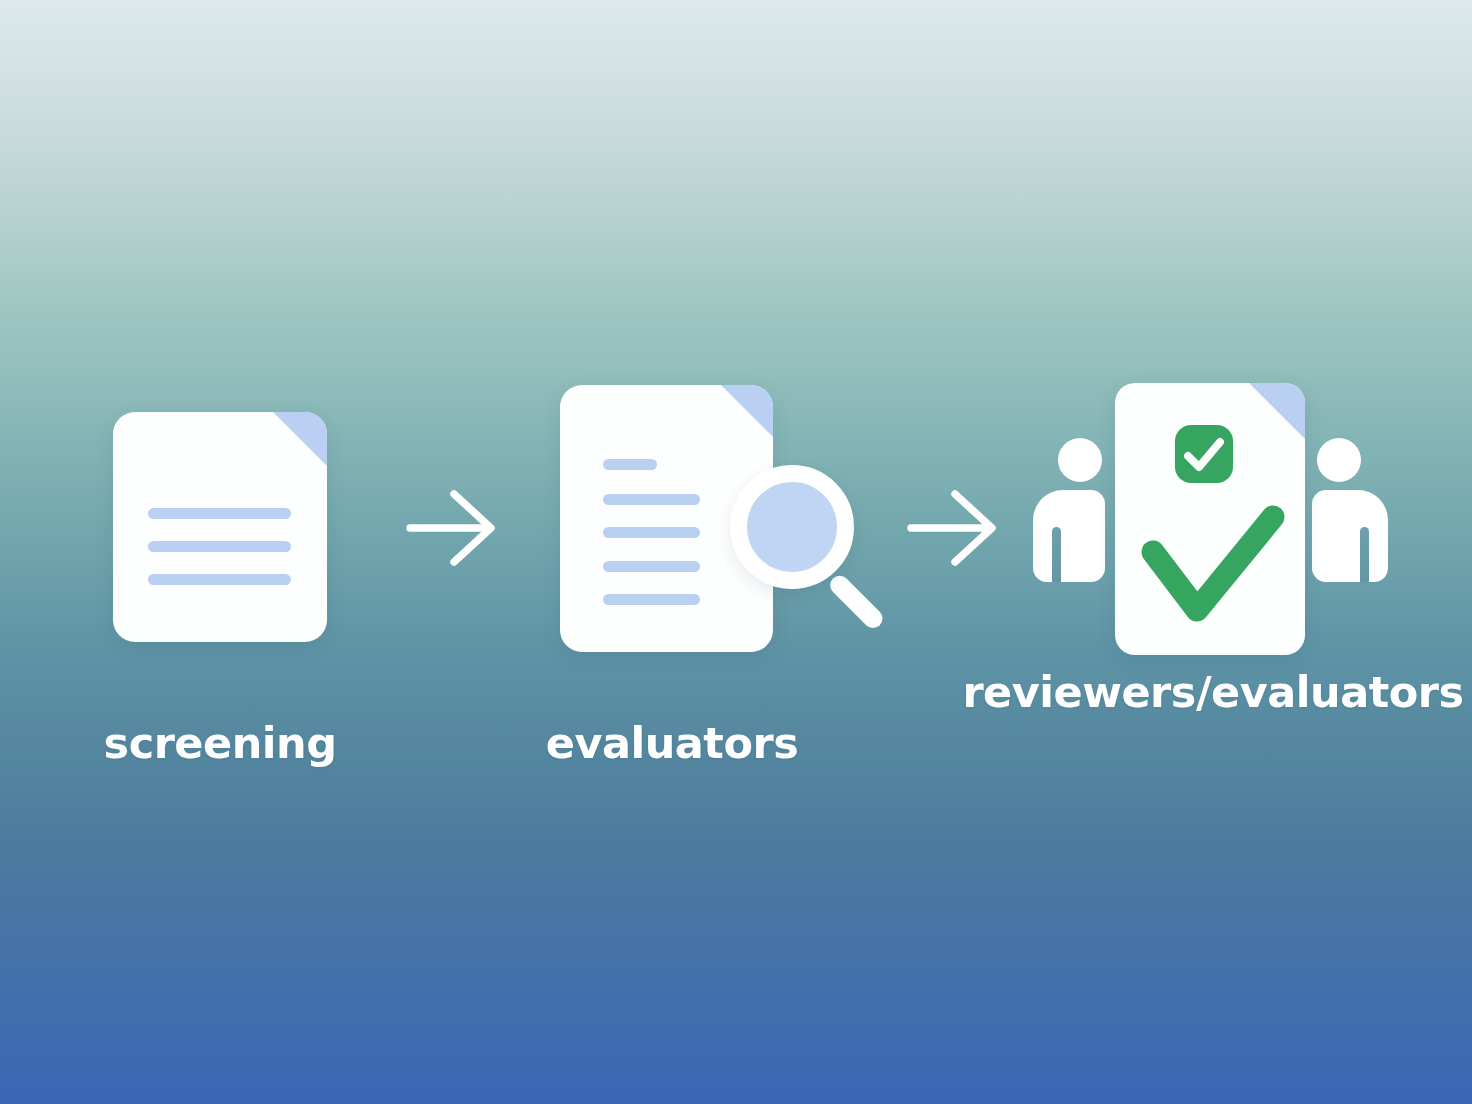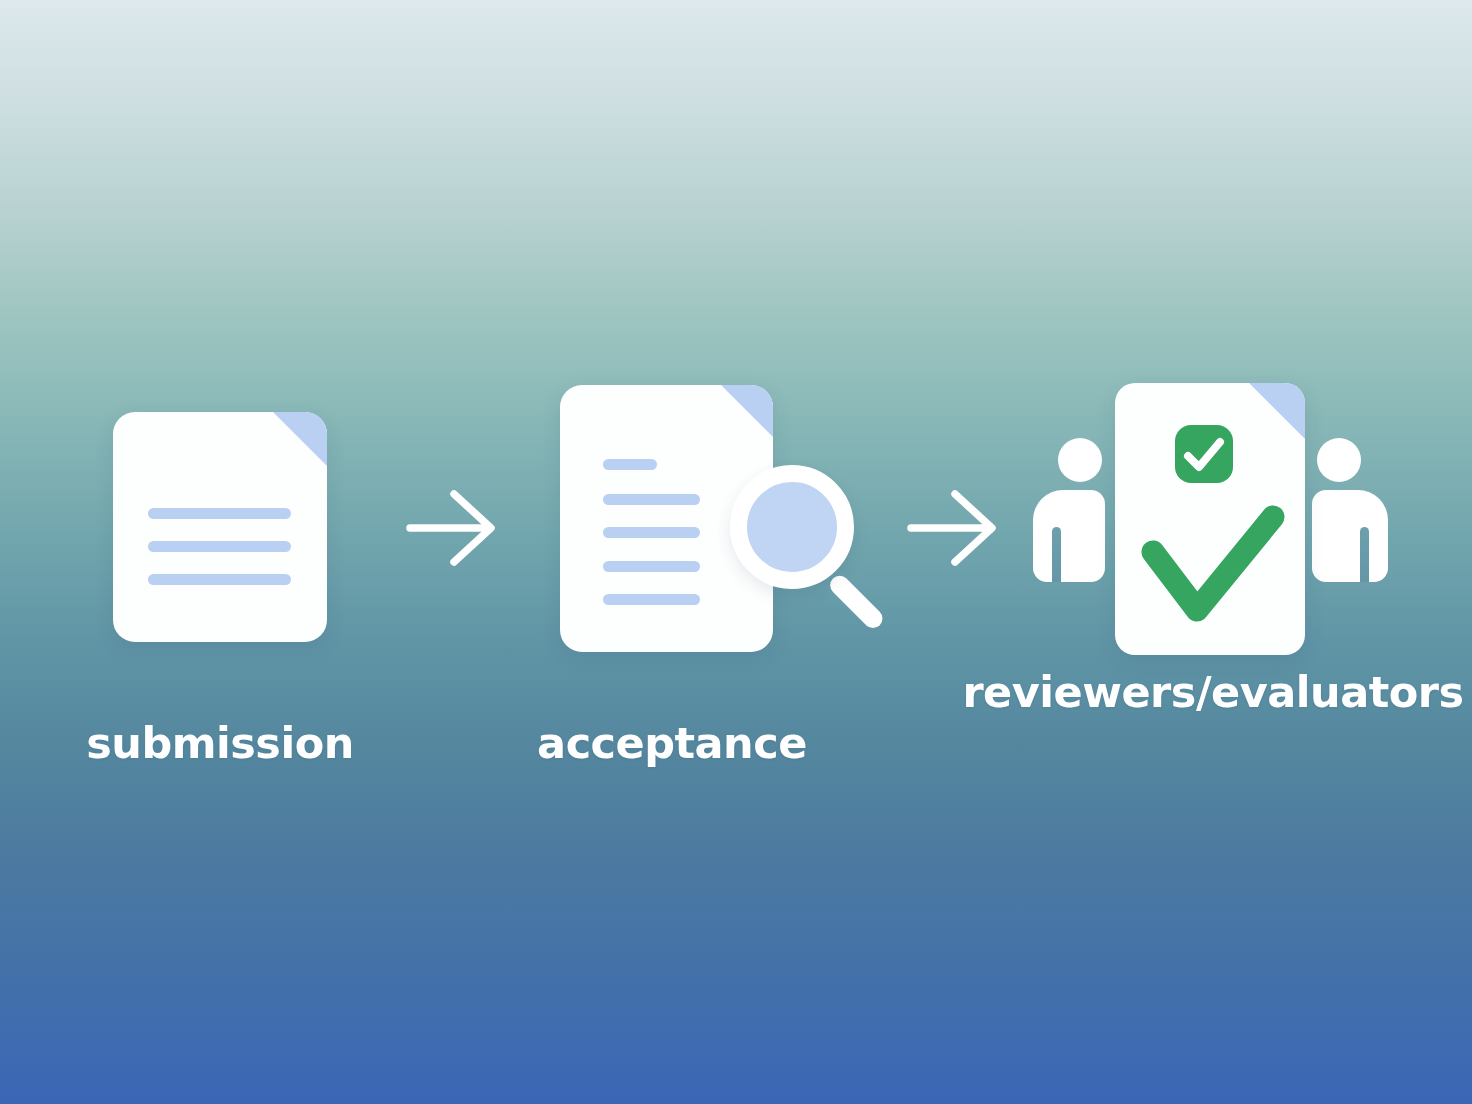--- a/index.html
+++ b/index.html
@@ -93,37 +93,37 @@
 <body>
 
 <div class="canvas">
 
   <div class="doc doc1">
     <div class="fold"></div>
     <div class="tline l1"></div>
     <div class="tline l2"></div>
     <div class="tline l3"></div>
   </div>
-  <div class="step-label label1">submission</div>
+  <div class="step-label label1">screening</div>
 
   <svg class="arrow arrow1" width="100" height="84" viewBox="0 0 100 84">
     <path d="M 8 42 H 86 M 52 8 L 89 42 L 52 76"></path>
   </svg>
 
   <div class="doc doc2">
     <div class="fold"></div>
     <div class="tline s1"></div>
     <div class="tline s2"></div>
     <div class="tline s3"></div>
     <div class="tline s4"></div>
     <div class="tline s5"></div>
   </div>
   <div class="mag-handle"></div>
   <div class="mag-ring"></div>
-  <div class="step-label label2">acceptance</div>
+  <div class="step-label label2">evaluators</div>
 
   <svg class="arrow arrow2" width="100" height="84" viewBox="0 0 100 84">
     <path d="M 8 42 H 86 M 52 8 L 89 42 L 52 76"></path>
   </svg>
 
   <div class="person-head" style="left:1058px;top:438px;"></div>
   <div class="person-body body-left">
     <div class="arm-slit"></div>
   </div>
   <div class="person-head" style="left:1317px;top:438px;"></div>

